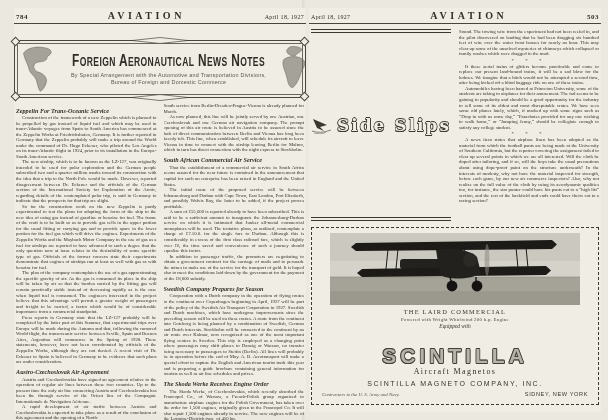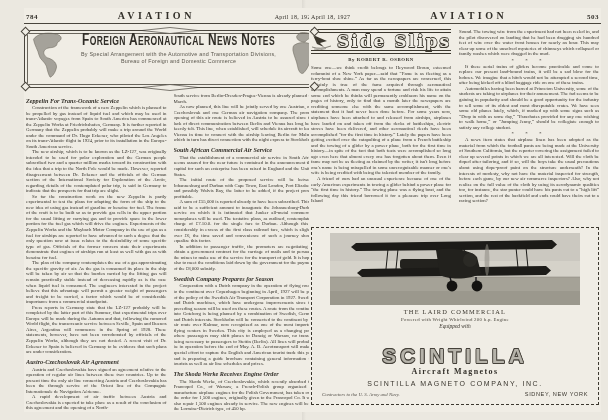--- a/index.html
+++ b/index.html
@@ -2,34 +2,34 @@
 <html><head>
 <meta charset="utf-8">
 <style>
   html,body{margin:0;padding:0;}
   body{width:608px;height:420px;overflow:hidden;background:#d9d6cd;}
   .spread{position:relative;width:608px;height:420px;background:#ebe8e0;
           font-family:"Liberation Serif",serif;color:#33302a;}
   .spread::before{content:"";position:absolute;left:302px;top:0;width:4px;height:420px;
           background:linear-gradient(90deg,rgba(0,0,0,.06),rgba(0,0,0,0));}
   .page{position:absolute;top:8px;width:292px;height:404px;background:#f0ede5;}
-  .page-left{left:24px;}
+  .page-left{left:14px;}
   .page-right{left:309px;}
 
   
   .runhead{display:flex;justify-content:space-between;align-items:baseline;
            padding:2px 2px 0 2px;}
   .folio{font-size:7px;font-weight:bold;letter-spacing:.5px;}
   .mag{font-size:10px;font-weight:bold;letter-spacing:3.5px;}
   .rdate{font-size:6px;letter-spacing:.3px;}
   .headrule{border-bottom:1px solid #49453d;margin-top:2px;}
 
   
-  .banner{position:relative;margin-top:6px;height:56px;border:1.2px solid #49453d;
-          display:flex;justify-content:space-between;background:#f0ede5;}
+  .banner{position:relative;margin-top:16px;height:56px;border:1.2px solid #49453d;
+          display:flex;align-items:center;justify-content:space-between;background:#f0ede5;}
   .banner::before{content:"";position:absolute;inset:2px;border:.6px solid #6a665d;pointer-events:none;}
   .orn{position:absolute;left:50%;width:56px;height:7px;margin-left:-28px;z-index:2;}
   .orn.top{top:-4px;} .orn.bot{bottom:-4px;}
   .corner{position:absolute;width:5px;height:5px;background:#f0ede5;border:.6px solid #49453d;
           transform:rotate(45deg);z-index:2;}
   .c-tl{top:-3px;left:-3px;} .c-tr{top:-3px;right:-3px;}
   .c-bl{bottom:-3px;left:-3px;} .c-br{bottom:-3px;right:-3px;}
   .map{flex:0 0 auto;margin:0 4px;}
   .banner-center{flex:1;text-align:center;padding-top:2px;}
   .banner-title{font-family:"Liberation Sans",sans-serif;font-weight:bold;font-size:12.5px;
@@ -44,21 +44,21 @@
   .page-left .col{height:322px;}
   .blk-p{text-indent:6px;}
   .blk-p.noind{text-indent:0;}
   .blk-heading{font-weight:bold;font-style:italic;font-size:6.2px;line-height:7px;
           text-align:left;text-indent:0;margin:3.5px 0 1.5px;}
   .blk-stars{text-align:center;letter-spacing:5px;font-size:5px;line-height:7px;text-indent:0;}
 
   
   .rp-body{display:flex;gap:8px;margin-top:5px;padding:0 2px;height:192px;}
   .rp-col{width:141px;overflow:hidden;text-align:justify;font-size:4.8px;line-height:5.55px;}
-  .rp-col1{display:flex;flex-direction:column;}
+  .rp-col1{display:flex;}
   .masthead{position:relative;border-top:1px solid #3c382f;border-bottom:1px solid #3c382f;
           padding:4px 0 3px;display:flex;align-items:center;justify-content:center;gap:4px;}
   .masthead::before{content:"";position:absolute;top:1.6px;left:0;right:0;border-top:.6px solid #3c382f;}
   .masthead::after{content:"";position:absolute;bottom:1.6px;left:0;right:0;border-top:.6px solid #3c382f;}
   .ss-title{font-family:"DejaVu Serif",serif;font-weight:bold;font-size:17px;letter-spacing:2px;
           color:#f0ede5;white-space:nowrap;
           text-shadow:-.7px 0 #3c382f,.7px 0 #3c382f,0 -.7px #3c382f,0 .7px #3c382f,
                       -.5px -.5px #3c382f,.5px .5px #3c382f,-.5px .5px #3c382f,.5px -.5px #3c382f;}
   .byline{text-align:center;font-size:4.8px;font-weight:bold;letter-spacing:.6px;margin:3px 0 2.5px;}
   .rp-text{flex:1;overflow:hidden;}
@@ -67,21 +67,21 @@
   .ad{margin:6px 2px 0;border:1.3px dashed #3c382f;height:178px;box-sizing:border-box;
       padding:5px 6px 3px;text-align:center;position:relative;}
   .photo{display:block;margin:0 auto;}
   .cap-title{font-size:6.4px;letter-spacing:1.2px;margin-top:3px;color:#3a362e;}
   .cap-sub{font-size:4.8px;letter-spacing:.3px;margin-top:1.5px;color:#4a463d;}
   .equipped{font-size:5.4px;font-style:italic;margin-top:1.5px;color:#3a362e;}
   .brand{font-family:"Liberation Sans",sans-serif;font-weight:bold;font-size:21px;line-height:26px;
       letter-spacing:4px;color:#b6b3aa;margin-top:14px;
       text-shadow:-.8px 0 #45413a,.8px 0 #45413a,0 -.8px #45413a,0 .8px #45413a,
                   -.6px -.6px #45413a,.6px .6px #45413a,-.6px .6px #45413a,.6px -.6px #45413a;}
-  .product{font-size:8px;font-weight:bold;letter-spacing:1.4px;margin-top:-2px;color:#33302a;}
+  .product{font-size:8px;font-weight:normal;letter-spacing:1.4px;margin-top:-2px;color:#33302a;}
   .company{font-family:"Liberation Sans",sans-serif;font-size:7px;letter-spacing:1.6px;
       margin-top:3.5px;color:#3a362e;}
   .ad-foot{display:flex;justify-content:space-between;align-items:baseline;margin-top:4px;padding:0 4px;}
   .contractors{font-size:4.8px;font-style:italic;color:#55514a;}
   .location{font-family:"Liberation Sans",sans-serif;font-size:5.6px;letter-spacing:.6px;color:#3a362e;}
 </style>
 </head>
 <body>
 
 <div class="spread">

